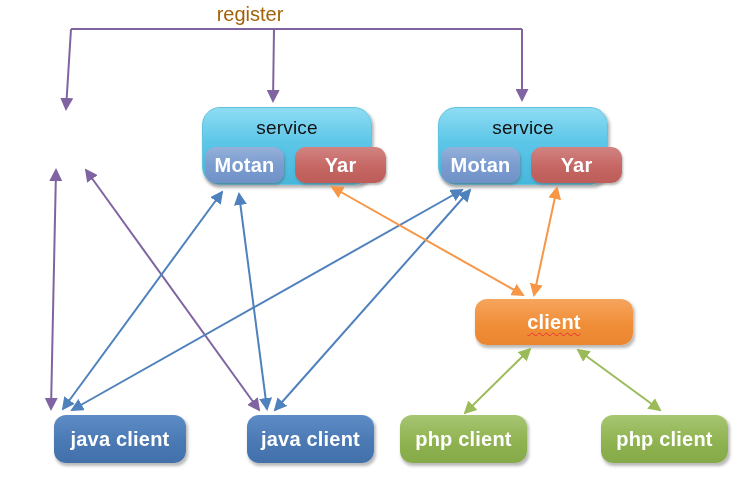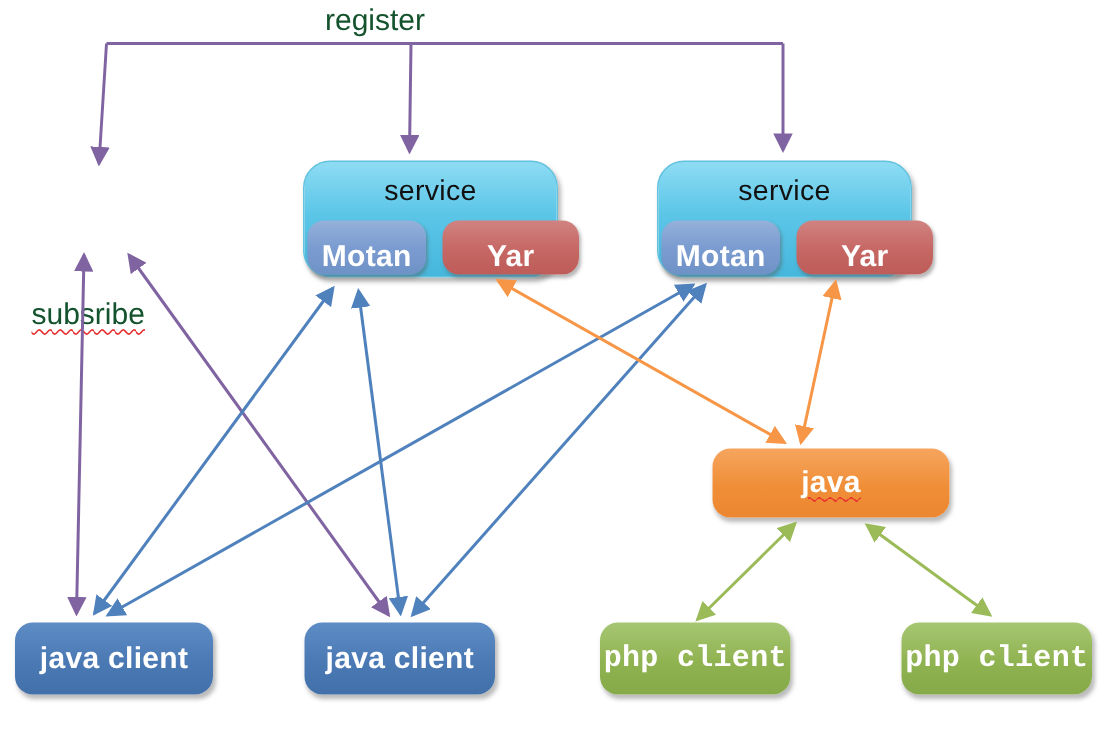--- a/index.html
+++ b/index.html
@@ -42,21 +42,21 @@
     text-align: center;
     color: #111111;
     font-weight: normal;
     font-size: 19px;
   }
   .subnode {
     position: absolute;
     top: 39px;
     height: 36px;
     display: flex;
-    align-items: flex-end;
+    align-items: center;
     justify-content: center;
     color: #ffffff;
     font-weight: bold;
     font-size: 20px;
     border-radius: 11px;
     box-shadow: 1px 2px 2.5px rgba(90,90,90,0.45);
   }
   .motan {
     left: 2px; width: 79px;
     background: linear-gradient(180deg, #95b1da 0%, #7b9cd0 50%, #6f92c6 100%);
@@ -66,30 +66,30 @@
     background: linear-gradient(180deg, #d08381 0%, #c66764 55%, #bd5c59 100%);
   }
   .nginx {
     left: 475px; top: 299px; width: 158px; height: 46px;
     background: linear-gradient(180deg, #f6a55e 0%, #f08e38 55%, #ec8630 100%);
   }
   .java1 { left: 10px;  top: 415px; width: 132px; height: 48px; }
   .java2 { left: 203px; top: 415px; width: 127px; height: 48px; }
   .java {
     background: linear-gradient(180deg, #5e8cc5 0%, #4a79b4 55%, #4270a9 100%);
+    margin-left: 44px;
   }
   .php1 { left: 400px; top: 415px; width: 127px; height: 48px; }
   .php2 { left: 601px; top: 415px; width: 127px; height: 48px; }
   .php {
     background: linear-gradient(180deg, #a6c672 0%, #90b351 55%, #86a949 100%);
-    font-family: Liberation Mono, monospace;
   }
   .flow-label {
     position: absolute;
-    color: #14532d;
+    color: #a16207;
     font-size: 20px;
     font-weight: normal;
   }
   .label-register { left: 210px; top: 3px; width: 80px; text-align: center; }
   .label-subscribe { left: 21px; top: 199px; }
   .misspelled {
     text-decoration-line: underline;
     text-decoration-style: wavy;
     text-decoration-color: #e83030;
     text-decoration-thickness: 1px;
@@ -126,38 +126,37 @@
     <span class="service-title">service</span>
     <div class="subnode motan">
       <span>Motan</span>
     </div>
     <div class="subnode yar">
       <span>Yar</span>
     </div>
   </div>
 
   <div class="node nginx">
-    <span class="misspelled">java</span>
+    <span class="misspelled">client</span>
   </div>
 
   <div class="node java java1">
     <span>java client</span>
   </div>
   <div class="node java java2">
     <span>java client</span>
   </div>
   <div class="node php php1">
     <span>php client</span>
   </div>
   <div class="node php php2">
     <span>php client</span>
   </div>
 
   <div class="flow-label label-register">register</div>
-  <div class="flow-label label-subscribe misspelled">subsribe</div>
 
   <svg class="wires" width="741" height="487" viewBox="0 0 741 487">
     <defs>
       <marker id="ae-purple" viewBox="0 0 10 10" refX="8.5" refY="5" markerWidth="6.5" markerHeight="6.5" orient="auto">
           <path d="M0,0 L10,5 L0,10 z" fill="#8064A2"></path>
         </marker>
       <marker id="as-purple" viewBox="0 0 10 10" refX="8.5" refY="5" markerWidth="6.5" markerHeight="6.5" orient="auto-start-reverse">
           <path d="M0,0 L10,5 L0,10 z" fill="#8064A2"></path>
         </marker>
       <marker id="ae-blue" viewBox="0 0 10 10" refX="8.5" refY="5" markerWidth="6.5" markerHeight="6.5" orient="auto">

